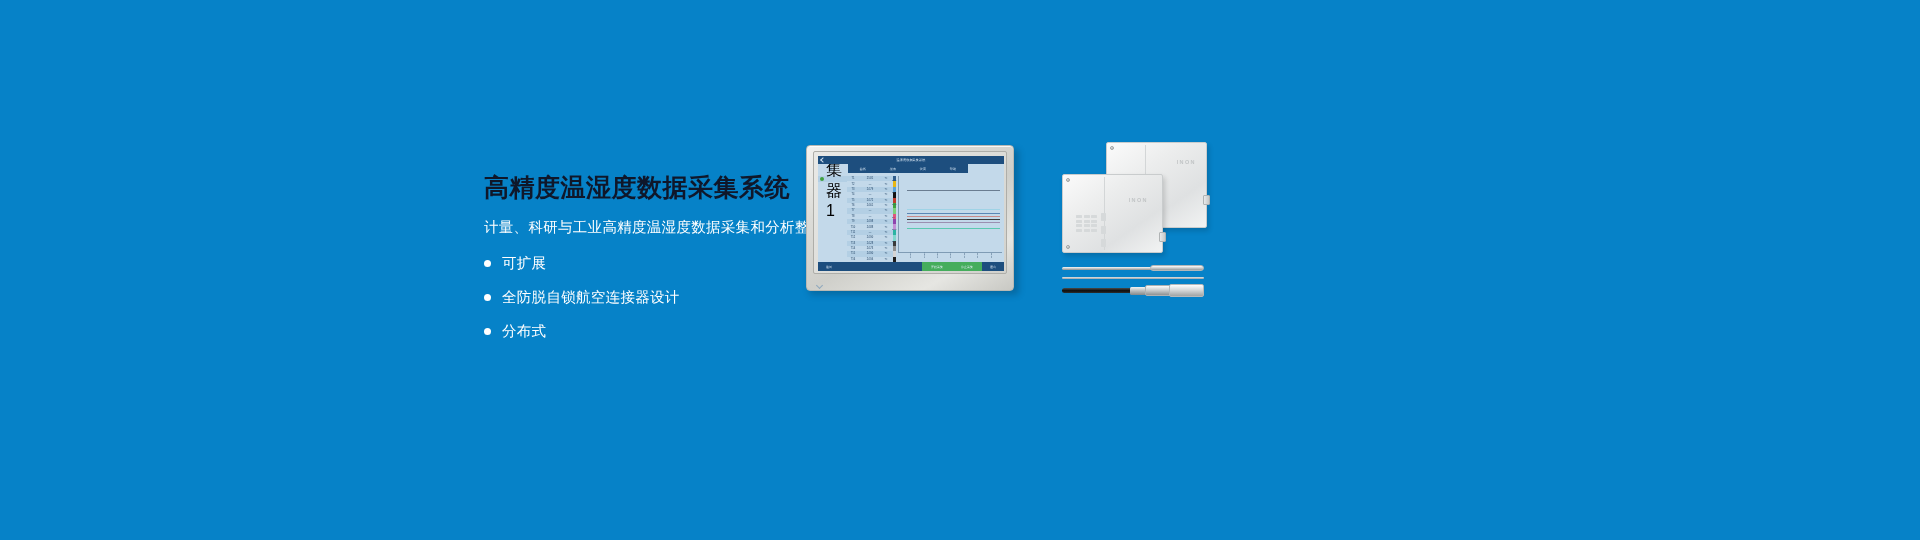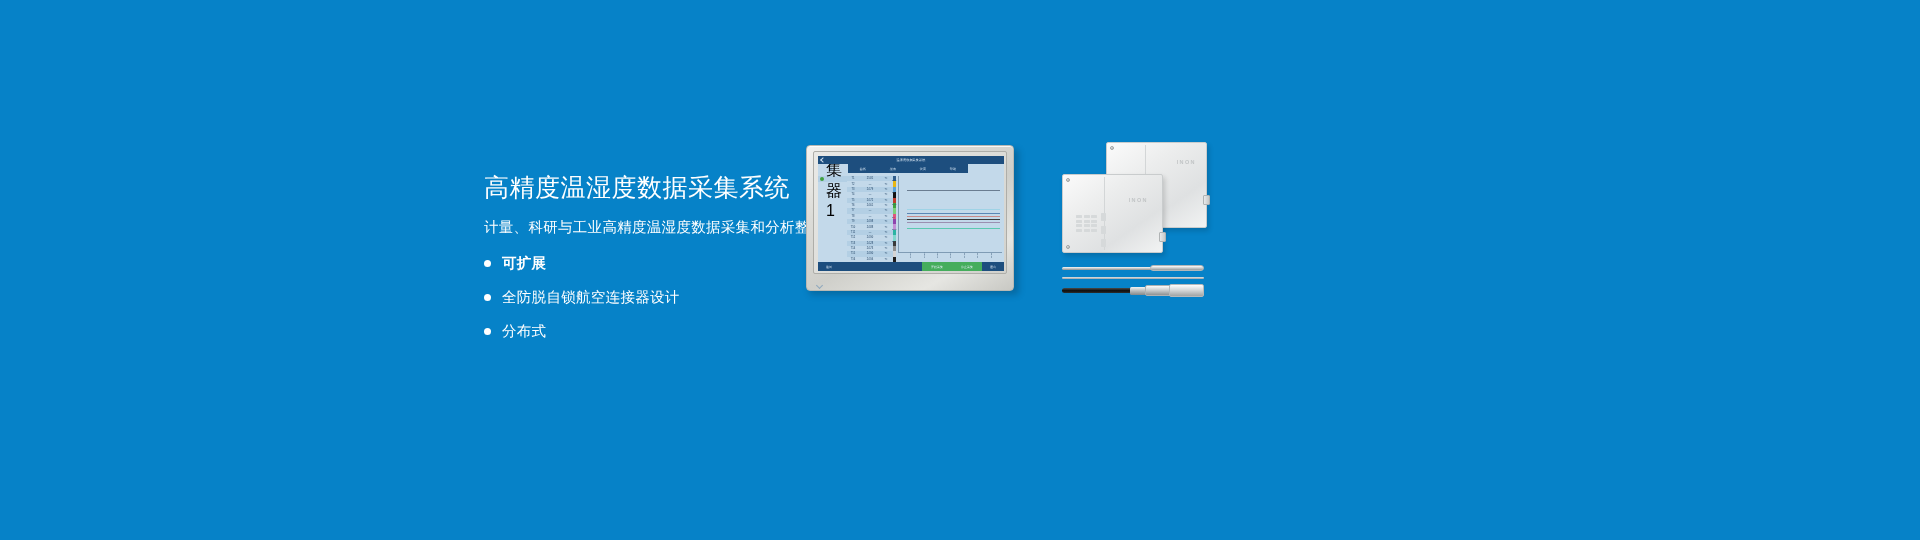--- a/index.html
+++ b/index.html
@@ -22,22 +22,22 @@
   
   #text-block {
     position: absolute;
     left: 484px;
     top: 174px;
     width: 420px;
   }
 
   #page-title {
     font-size: 25px;
-    font-weight: normal;
-    color: #ffffff;
+    font-weight: bold;
+    color: #0f172a;
     letter-spacing: 0.5px;
     line-height: 1.1;
     white-space: nowrap;
   }
 
   #page-subtitle {
     margin-top: 17px;
     font-size: 14.5px;
     color: #ffffff;
     letter-spacing: 0.3px;
@@ -51,21 +51,21 @@
   }
 
   .feature-item {
     display: flex;
     align-items: center;
     margin-top: 15px;
     font-size: 14.5px;
     color: #ffffff;
     letter-spacing: 0.3px;
   }
-  .feature-item:first-child { margin-top: 0; font-weight: bold; }
+  .feature-item:first-child { margin-top: 0; }
 
   .bullet-dot {
     width: 7px;
     height: 7px;
     border-radius: 50%;
     background: #ffffff;
     margin-right: 11px;
     flex: none;
   }
 

